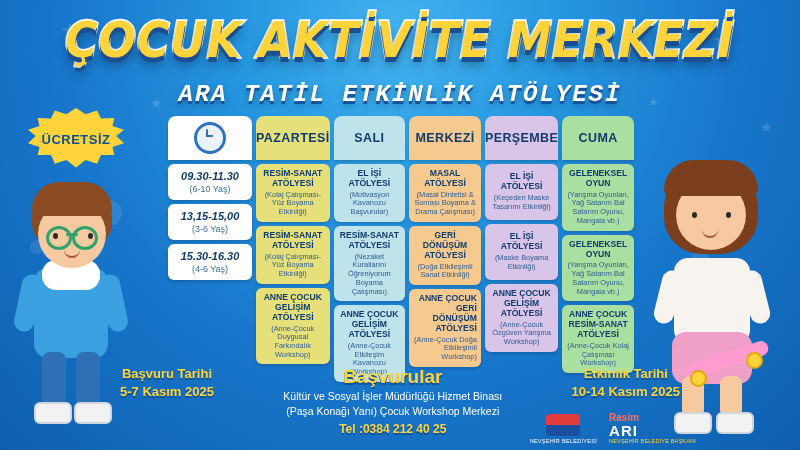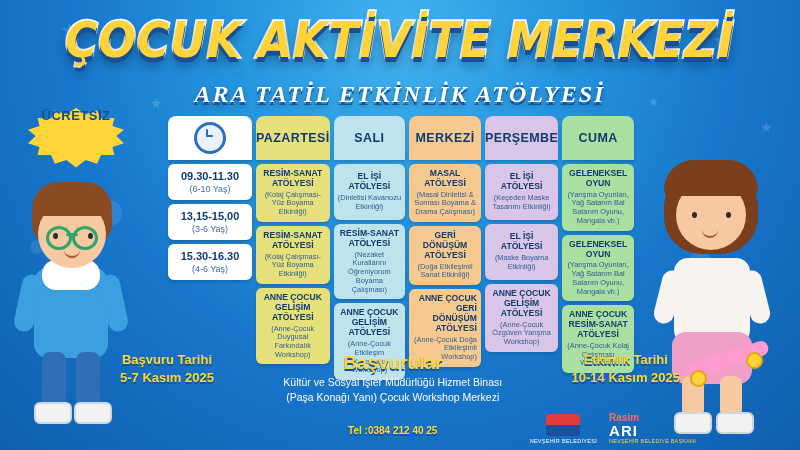--- a/index.html
+++ b/index.html
@@ -28,32 +28,32 @@
     font-size:44px;letter-spacing:1px;
     color:#ffd43a;
     -webkit-text-stroke:3px #ffffff;
     paint-order:stroke fill;
     text-shadow:0 5px 0 #1b4f92, 0 7px 10px rgba(0,0,0,.35);
     transform:scaleY(1.12);
   }
   .subtitle{
     margin-top:16px;
     display:inline-block;
-    font-family:Liberation Serif, serif;
+    font-family:Liberation Mono, monospace;
     font-weight:bold;font-style:italic;
     font-size:24px;letter-spacing:2px;
     color:#ffffff;
     text-shadow:0 3px 0 #15539b, 0 4px 6px rgba(0,0,0,.3);
     text-align:center;
   }
 
   
   .badge{
     position:absolute;left:28px;top:108px;width:96px;height:62px;
-    display:flex;justify-content:center;
+    display:flex;align-items:center;justify-content:center;
   }
   .badge .burst{
     position:absolute;inset:0;background:#ffd43a;
     clip-path:polygon(50% 0%,60% 10%,72% 4%,76% 17%,90% 16%,88% 29%,100% 35%,92% 45%,100% 57%,88% 63%,90% 76%,76% 76%,72% 90%,60% 84%,50% 96%,40% 84%,28% 90%,24% 76%,10% 76%,12% 63%,0% 57%,8% 45%,0% 35%,12% 29%,10% 16%,24% 17%,28% 4%,40% 10%);
     filter:drop-shadow(0 3px 3px rgba(0,0,0,.25));
   }
   .badge span{position:relative;font-weight:bold;font-size:13px;color:#11508f;letter-spacing:.5px;}
 
   
   .table{
@@ -67,21 +67,21 @@
     box-shadow:0 2px 3px rgba(0,0,0,.18);
   }
   .clock{width:26px;height:26px;border-radius:50%;border:3px solid #2d6fc0;position:relative;background:#eaf3fd;}
   .clock:before,.clock:after{content:"";position:absolute;background:#2d6fc0;border-radius:2px;}
   .clock:before{width:2px;height:8px;left:9px;top:4px;}
   .clock:after{width:7px;height:2px;left:9px;top:10px;}
   .timecell{
     background:#ffffff;border-radius:6px;padding:6px 4px;text-align:center;
     box-shadow:0 2px 3px rgba(0,0,0,.18);
   }
-  .timecell .t1{font-weight:bold;font-size:11px;color:#123c6e;}
+  .timecell .t1{font-weight:bold;font-size:11px;color:#123c6e;font-style:italic;}
   .timecell .t2{font-size:9px;color:#3a6ea8;margin-top:2px;}
   .daycol{flex:1;display:flex;flex-direction:column;gap:4px;}
   .dayhead{
     height:44px;border-radius:8px 8px 0 0;display:flex;align-items:center;justify-content:center;
     font-weight:bold;font-size:12.5px;letter-spacing:.4px;color:#123c6e;
     box-shadow:0 2px 3px rgba(0,0,0,.18);
   }
   .cell{
     border-radius:6px;padding:5px 4px;min-height:46px;text-align:center;
     box-shadow:0 2px 3px rgba(0,0,0,.15);
@@ -92,21 +92,21 @@
 
   
   .footer{position:absolute;left:120px;right:120px;bottom:14px;}
   .f-row{display:flex;align-items:flex-start;justify-content:space-between;gap:10px;}
   .f-block{text-align:center;color:#ffd43a;}
   .f-block .l1{font-weight:bold;font-size:13px;text-shadow:0 2px 0 #10518f;}
   .f-block .l2{font-weight:bold;font-size:13px;margin-top:3px;text-shadow:0 2px 0 #10518f;}
   .f-center{text-align:center;flex:1;}
   .f-center .ttl{font-weight:bold;font-size:19px;color:#ffd43a;text-shadow:0 2px 0 #10518f;}
   .f-center .ln{font-size:10.5px;color:#ffffff;margin-top:2px;line-height:1.3;}
-  .f-center .tel{font-weight:bold;font-size:10px;color:#ffd43a;margin-top:20px;text-shadow:0 2px 0 #10518f;}
+  .f-center .tel{font-weight:bold;font-size:12px;color:#ffd43a;margin-top:3px;text-shadow:0 2px 0 #10518f;}
 
   
   .logos{position:absolute;right:104px;bottom:6px;display:flex;align-items:center;gap:12px;}
   .logo1{display:flex;flex-direction:column;align-items:center;}
   .logo1 .mark{width:34px;height:22px;background:linear-gradient(#e23b3b 0 50%,#1d4f9e 50% 100%);border-radius:4px;}
   .logo1 .txt{font-size:5.5px;color:#fff;margin-top:2px;letter-spacing:.3px;}
   .logo2{text-align:left;}
   .logo2 .n1{font-size:10px;color:#ff6f61;font-weight:bold;line-height:1;}
   .logo2 .n2{font-size:15px;color:#ffffff;font-weight:bold;line-height:1;letter-spacing:1px;}
   .logo2 .n3{font-size:5.5px;color:#ffd43a;letter-spacing:.2px;}
@@ -230,21 +230,21 @@
       <div class="cell" style="background:#e6e07a;">
         <div class="ct">ANNE ÇOCUK GELİŞİM ATÖLYESİ</div>
         <div class="cs">(Anne-Çocuk Duygusal Farkındalık Workshop)</div>
       </div>
     </div>
 
     <div class="daycol">
       <div class="dayhead" style="background:#bfe3ea;">SALI</div>
       <div class="cell" style="background:#bfe3ea;">
         <div class="ct">EL İŞİ ATÖLYESİ</div>
-        <div class="cs">(Dinletisi Kavanozu Etkinliği)</div>
+        <div class="cs">(Motivasyon Kavanozu Başvurular)</div>
       </div>
       <div class="cell" style="background:#bfe3ea;">
         <div class="ct">RESİM-SANAT ATÖLYESİ</div>
         <div class="cs">(Nezaket Kurallarını Öğreniyorum Boyama Çalışması)</div>
       </div>
       <div class="cell" style="background:#bfe3ea;">
         <div class="ct">ANNE ÇOCUK GELİŞİM ATÖLYESİ</div>
         <div class="cs">(Anne-Çocuk Etkileşim Kavanozu Workshop)</div>
       </div>
     </div>

